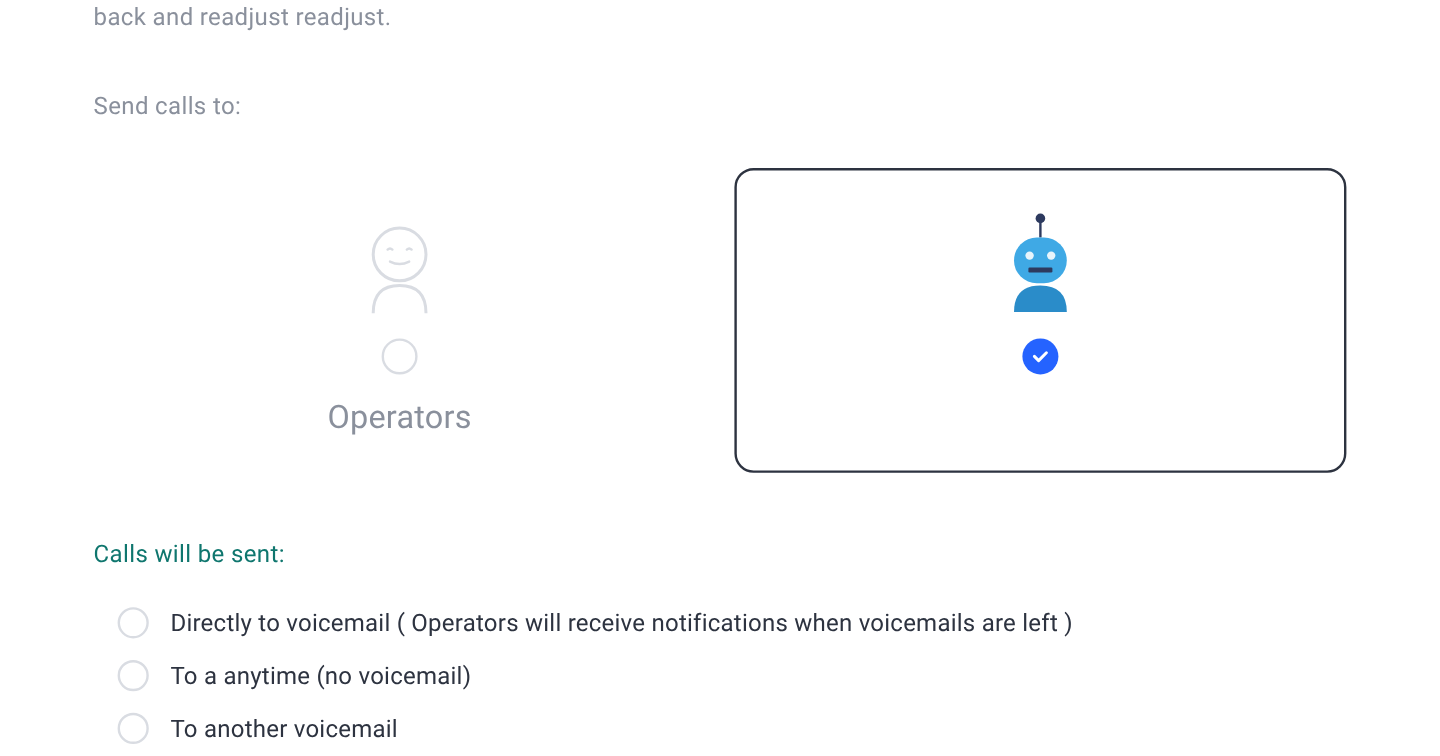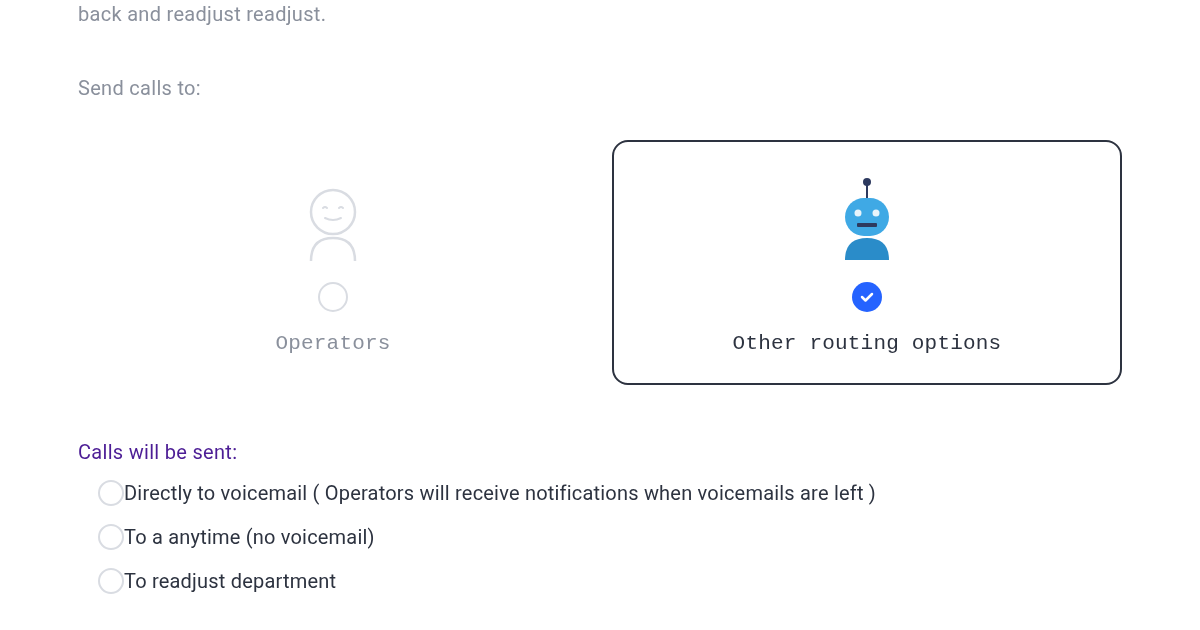--- a/index.html
+++ b/index.html
@@ -72,42 +72,42 @@
     .radio-circle.checked {
       background: #2563ff;
       border: none;
     }
     .checkmark {
       color: #fff;
       font-size: 16px;
       font-weight: bold;
     }
     .option-label {
-      font-size: 21px;
+      font-size: 27px;
       letter-spacing: 0.2px;
-      font-family: Liberation Mono, monospace;
     }
     .option-label.muted {
       color: #8a909c;
     }
     .option-label.active {
       color: #2d3340;
     }
     .subsection-label {
-      color: #4c1d95;
+      color: #0f766e;
       font-size: 20px;
       letter-spacing: 0.3px;
-      margin-bottom: 16px;
+      margin-bottom: 33px;
     }
     .radio-list {
       padding-left: 20px;
     }
     .radio-item {
       display: flex;
       align-items: center;
+      gap: 18px;
       margin-bottom: 18px;
       cursor: pointer;
     }
     .radio-small {
       width: 26px;
       height: 26px;
       border-radius: 50%;
       border: 2.5px solid #d9dce2;
       flex-shrink: 0;
     }
@@ -149,32 +149,31 @@
         <circle cx="41" cy="37" r="3.5" fill="#e8f4fb"></circle>
         <rect x="22" y="47" width="20" height="4" rx="1" fill="#2d3a5f"></rect>
         <path d="M 10 84 Q 10 62 32 62 Q 54 62 54 84 Z" fill="#2a8cc9"></path>
       </svg>
     </div>
     <div class="radio-circle checked">
       <svg class="checkmark" width="16" height="16" viewBox="0 0 16 16">
         <path d="M 3 8 L 6.5 11.5 L 13 5" fill="none" stroke="#fff" stroke-width="2.5" stroke-linecap="round" stroke-linejoin="round"></path>
       </svg>
     </div>
-    <div class="option-label active">Other routing options</div>
   </div>
 </div>
 
 <div class="subsection-label">Calls will be sent:</div>
 
 <div class="radio-list">
   <div class="radio-item">
     <div class="radio-small"></div>
     <div class="radio-item-label">Directly to voicemail ( Operators will receive notifications when voicemails are left )</div>
   </div>
   <div class="radio-item">
     <div class="radio-small"></div>
     <div class="radio-item-label">To a anytime (no voicemail)</div>
   </div>
   <div class="radio-item">
     <div class="radio-small"></div>
-    <div class="radio-item-label">To readjust department</div>
+    <div class="radio-item-label">To another voicemail</div>
   </div>
 </div>
 
 </body></html>

